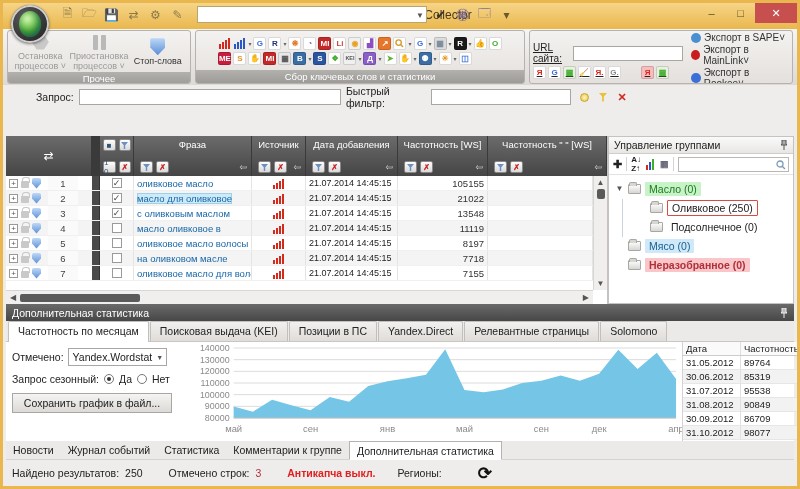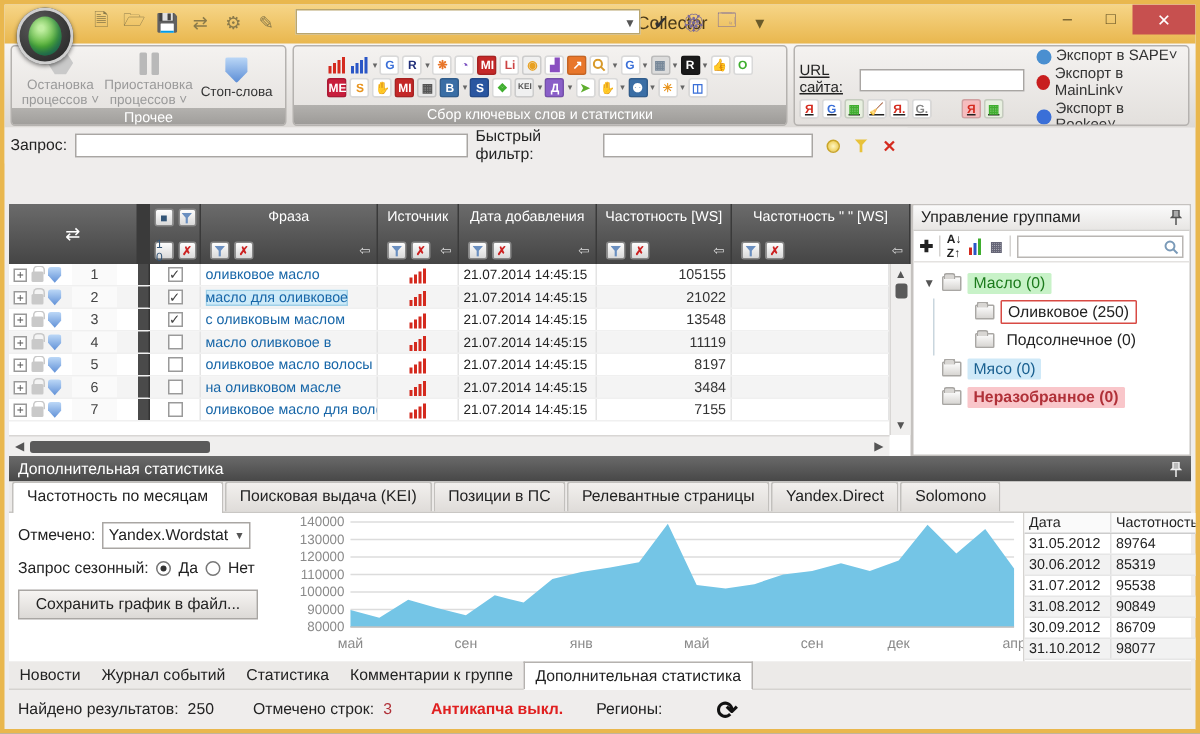--- a/index.html
+++ b/index.html
@@ -56,21 +56,21 @@
   .bars i{ width:2px; border-radius:0;}
   .g3{ display:flex; gap:8px; align-items:center;}
   .urlcol{ display:flex; flex-direction:column; gap:2px;text-decoration:underline;}
   .urlrow{ display:flex; align-items:center; gap:3px; font-size:10px;}
   .urlinput{ width:110px; height:15px; border:1px solid #a9a6a3; background:#fff;}
   .exportcol{ display:flex; flex-direction:column; gap:1px; font-size:10px; color:#333;}
   .exportcol .exlink{ display:flex; align-items:center; gap:3px; cursor:pointer;}
   .exdot{ width:10px; height:10px; border-radius:50%; display:inline-block;}
   
   .querybar{ height:24px; display:flex; align-items:center; gap:5px; padding:0 4px;
-    background:#efedec; width:602px;}
+    background:#efedec; width:602px;margin-left:29px;}
   .querybar label{ font-size:10.5px;}
   .qinput{ height:16px; border:1px solid #a9a6a3; background:#fff;}
   .qicons{ display:flex; gap:3px; align-items:center;}
   .qicon{ width:16px; height:16px; display:flex; align-items:center; justify-content:center; cursor:pointer;}
   
   .main{ position:absolute; top:133px; left:3px; right:3px; height:168px; display:flex;}
   .gridwrap{ width:602px; position:relative; background:#fff; border-right:1px solid #c5c2bf;}
   .gridhead{ display:flex; height:40px; background:linear-gradient(#6b6b6b,#454545); color:#fff;}
   .gh{ border-right:1px solid #3a3a3a; display:flex; flex-direction:column; justify-content:space-between;
     padding:3px 2px; font-size:9.5px; overflow:hidden;}
@@ -570,21 +570,21 @@
             </div>
             <div class="gc" style="width: 54px;">
               <span class="bars srcbars">
                 <i style="height: 4px; background: rgb(212, 42, 30);"></i>
                 <i style="height: 6px; background: rgb(212, 42, 30);"></i>
                 <i style="height: 8px; background: rgb(212, 42, 30);"></i>
                 <i style="height: 10px; background: rgb(212, 42, 30);"></i>
               </span>
             </div>
             <div class="gc" style="width: 92px; font-size: 9px;">21.07.2014 14:45:15</div>
-            <div class="gc num" style="width: 90px;">3484</div>
+            <div class="gc num" style="width: 90px;">7718</div>
             <div class="gc num" style="flex: 1 1 0%;"></div>
           </div>
           <div class="grow">
             <div class="gc cell-icons" style="width: 86px;">
               <span class="expbox">+</span>
               <span class="lock"></span>
               <span class="shield small"></span>
               <div class="gc numcell" style="width: 30px; margin-left: 4px; border-right: none; height: 100%;">7</div>
             </div>
             <div class="gc darkdiv" style="width: 8px;"></div>
@@ -680,22 +680,22 @@
   <div class="statsbar">
     <span>Дополнительная статистика</span>
     <svg class="pin-svg" width="8" height="10" viewBox="0 0 8 10">
       <path d="M2 0h4v4l1 1H1l1-1zM4 5v5" stroke="#eee" stroke-width="1" fill="#bbb"></path>
       </svg>
   </div>
   <div class="stabs" id="statsTabs">
       <div class="stab active">Частотность по месяцам</div>
       <div class="stab">Поисковая выдача (KEI)</div>
       <div class="stab">Позиции в ПС</div>
+      <div class="stab">Yandex.Direct</div>
       <div class="stab">Релевантные страницы</div>
-      <div class="stab">Yandex.Direct</div>
       <div class="stab">Solomono</div>
     </div>
 
   <div class="scontent">
     <div class="sctrl">
       <div class="srcrow">
         <span>Отмечено:</span>
         <div class="combo">
           <span>Yandex.Wordstat</span><span class="dd">▼</span>
         </div>

